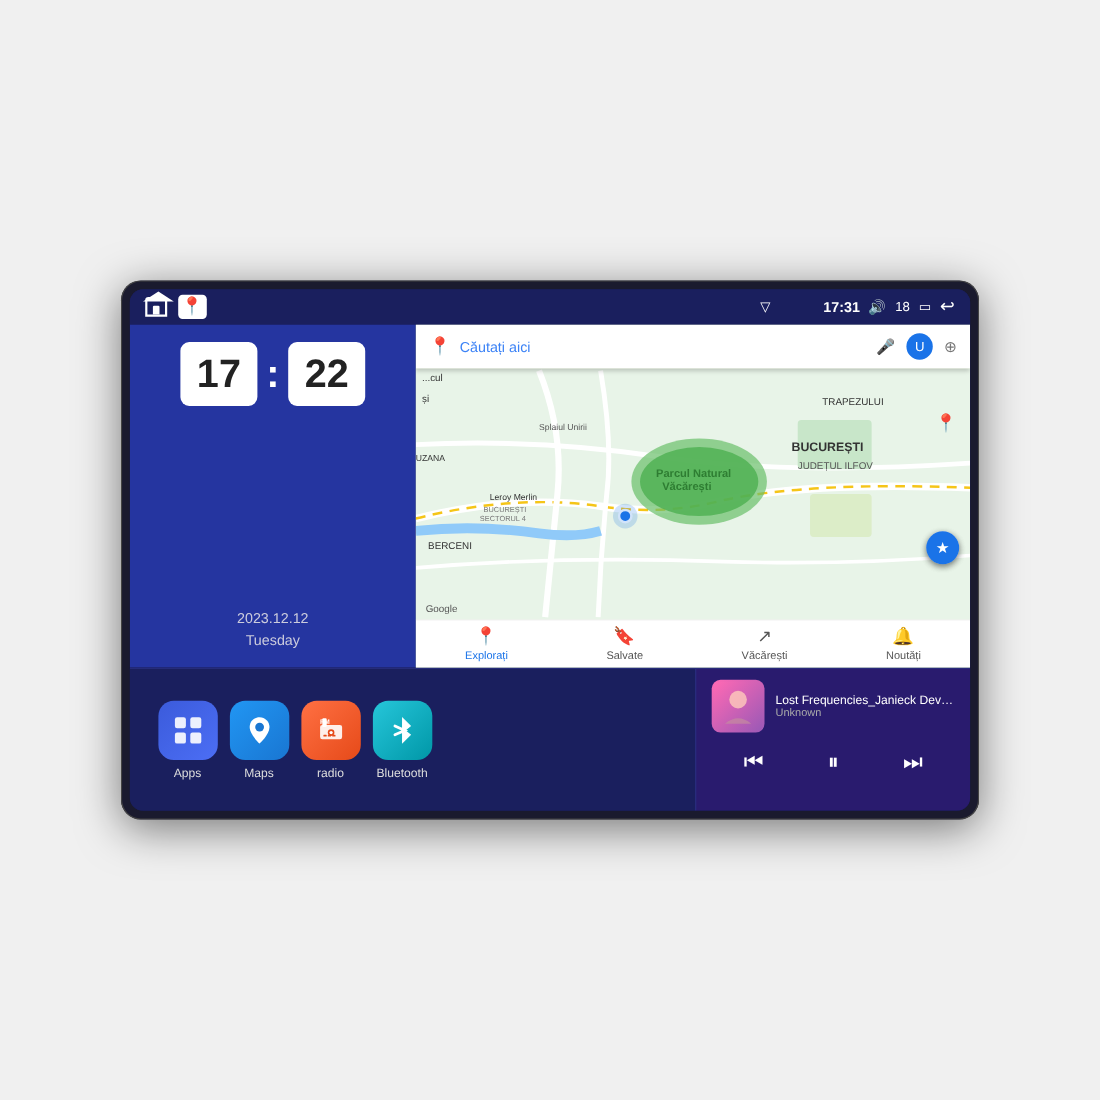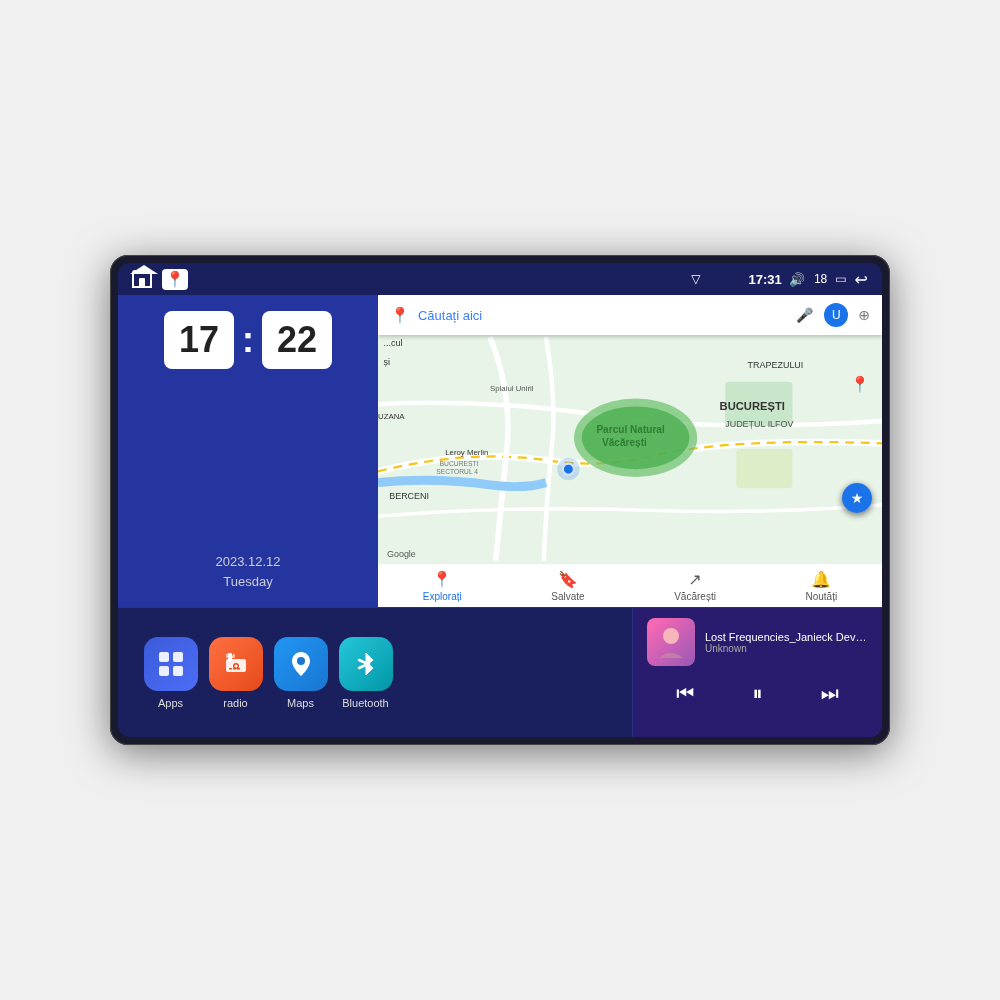--- a/index.html
+++ b/index.html
@@ -476,46 +476,46 @@
                 <rect x="3" y="3" width="10" height="10" rx="2" fill="white" opacity="0.9"></rect>
                 <rect x="17" y="3" width="10" height="10" rx="2" fill="white" opacity="0.9"></rect>
                 <rect x="3" y="17" width="10" height="10" rx="2" fill="white" opacity="0.9"></rect>
                 <rect x="17" y="17" width="10" height="10" rx="2" fill="white" opacity="0.9"></rect>
               </svg>
             </div>
             <span class="app-icon-label">Apps</span>
           </div>
 
           <div class="app-icon-item">
+            <div class="app-icon-bg maps-bg">
+              <svg width="30" height="30" viewBox="0 0 30 30">
+                <path d="M15 3 C10 3 6 7 6 12 C6 19 15 27 15 27 C15 27 24 19 24 12 C24 7 20 3 15 3 Z" fill="white"></path>
+                <circle cx="15" cy="12" r="4" fill="#1976d2"></circle>
+              </svg>
+            </div>
+            <span class="app-icon-label">Maps</span>
+          </div>
+
+          <div class="app-icon-item">
             <div class="app-icon-bg radio-bg">
               <svg width="30" height="30" viewBox="0 0 30 30">
                 <rect x="5" y="10" width="20" height="13" rx="2" fill="white" opacity="0.9"></rect>
                 <rect x="7" y="4" width="4" height="8" rx="1" fill="white"></rect>
                 <circle cx="15" cy="17" r="3" fill="#e64a19"></circle>
                 <circle cx="15" cy="17" r="1.5" fill="white"></circle>
                 <rect x="8" y="19" width="3" height="1.5" rx="0.5" fill="#e64a19"></rect>
                 <rect x="12" y="19" width="3" height="1.5" rx="0.5" fill="#e64a19"></rect>
                 <rect x="16" y="19" width="3" height="1.5" rx="0.5" fill="#e64a19"></rect>
                 <text x="5" y="9" font-size="6" fill="white" font-weight="bold" font-family="Arial">FM</text>
               </svg>
             </div>
             <span class="app-icon-label">radio</span>
           </div>
 
           <div class="app-icon-item">
-            <div class="app-icon-bg maps-bg">
-              <svg width="30" height="30" viewBox="0 0 30 30">
-                <path d="M15 3 C10 3 6 7 6 12 C6 19 15 27 15 27 C15 27 24 19 24 12 C24 7 20 3 15 3 Z" fill="white"></path>
-                <circle cx="15" cy="12" r="4" fill="#1976d2"></circle>
-              </svg>
-            </div>
-            <span class="app-icon-label">Maps</span>
-          </div>
-
-          <div class="app-icon-item">
             <div class="app-icon-bg bt-bg">
               <svg width="30" height="30" viewBox="0 0 30 30">
                 <path d="M15 4 L15 26 L22 19 L17 15 L22 11 Z" fill="white" stroke="white" stroke-width="1"></path>
                 <path d="M8 11 L17 15 L8 19" fill="none" stroke="white" stroke-width="2.5" stroke-linecap="round"></path>
               </svg>
             </div>
             <span class="app-icon-label">Bluetooth</span>
           </div>
 
 

